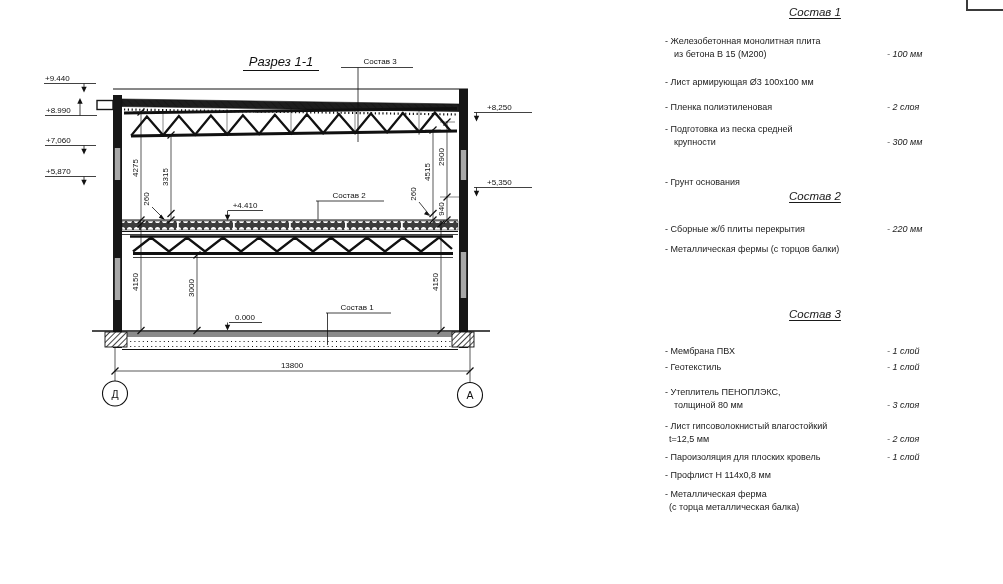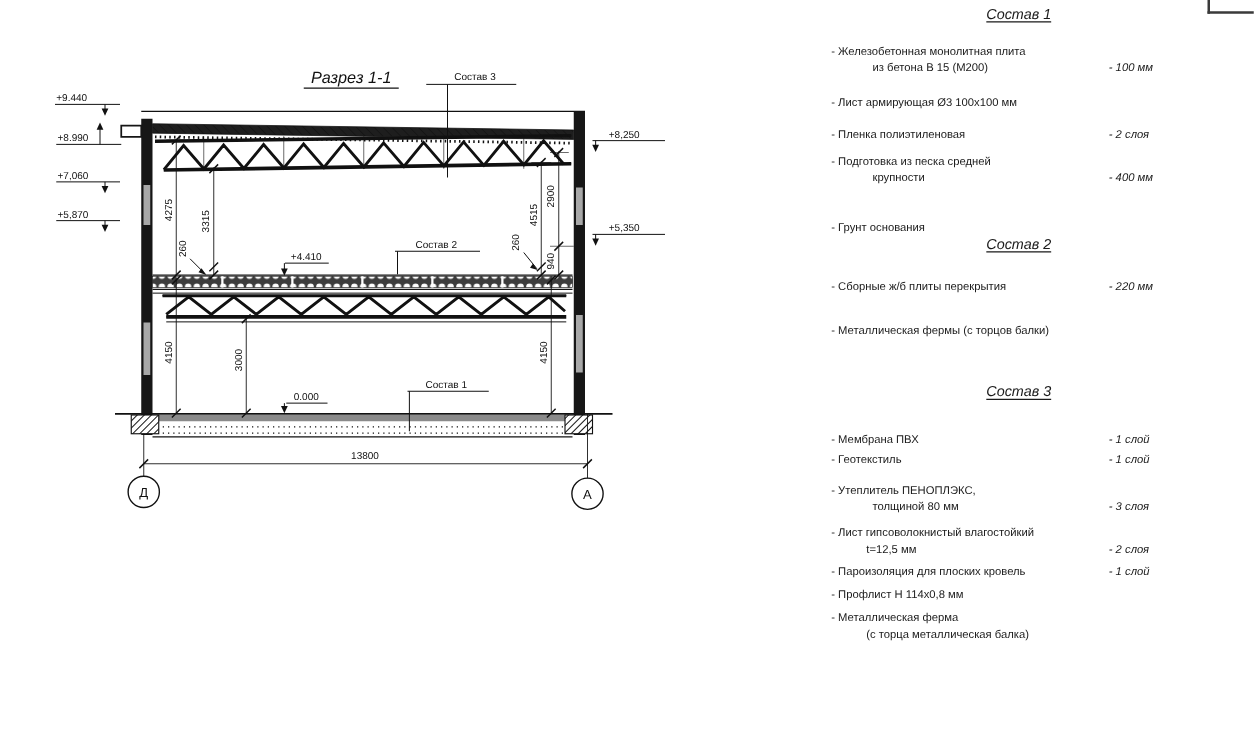--- a/index.html
+++ b/index.html
@@ -17,21 +17,21 @@
   .thin  { stroke-width:.7; stroke:#333; }
   .stub  { stroke-width:.5; stroke:#333; }
   .tick  { stroke-width:1.2; stroke:#111; }
   .ldr   { stroke-width:.8; stroke:#111; }
 
   
   .panel { position:absolute; left:665px; top:0; width:300px; font-size:9px; color:#1a1a1a; }
   .sec-title { position:absolute; width:100%; text-align:center; font-size:11.5px;
                font-style:italic; text-decoration:underline; text-underline-offset:2px; }
   .item { position:absolute; left:0; line-height:13px; white-space:nowrap; }
-  .l2   { padding-left:9px;margin-left:24px; }
+  .l2   { padding-left:9px; }
   .val  { position:absolute; left:222px; top:0; white-space:nowrap;font-style:italic; }
 
   
   .frame-corner { position:absolute; left:966px; top:0; width:37px; height:9px;
                   border-left:2px solid #3a3a3a; border-bottom:2px solid #3a3a3a; }
 </style>
 </head>
 <body>
 
 <svg class="drawing" width="560" height="430" viewBox="0 0 560 430">
@@ -258,32 +258,32 @@
   <div class="item" style="top:76px">
     <div>- Лист армирующая Ø3 100х100 мм</div>
   </div>
   <div class="item" style="top:101px">
     <div>- Пленка полиэтиленовая</div>
     <span class="val">- 2 слоя</span>
   </div>
   <div class="item" style="top:123px">
     <div>- Подготовка из песка средней</div>
     <div class="l2">крупности</div>
-    <span class="val" style="top:13px">- 400 мм</span>
+    <span class="val" style="top:13px">- 300 мм</span>
   </div>
   <div class="item" style="top:176px">
     <div>- Грунт основания</div>
   </div>
 
   <div class="sec-title" style="top:190px">Состав 2</div>
   <div class="item" style="top:223px">
     <div>- Сборные ж/б плиты перекрытия</div>
     <span class="val">- 220 мм</span>
   </div>
-  <div class="item" style="top:258px">
+  <div class="item" style="top:243px">
     <div>- Металлическая фермы (с торцов балки)</div>
   </div>
 
   <div class="sec-title" style="top:308px">Состав 3</div>
   <div class="item" style="top:345px">
     <div>- Мембрана ПВХ</div>
     <span class="val">- 1 слой</span>
   </div>
   <div class="item" style="top:361px">
     <div>- Геотекстиль</div>

